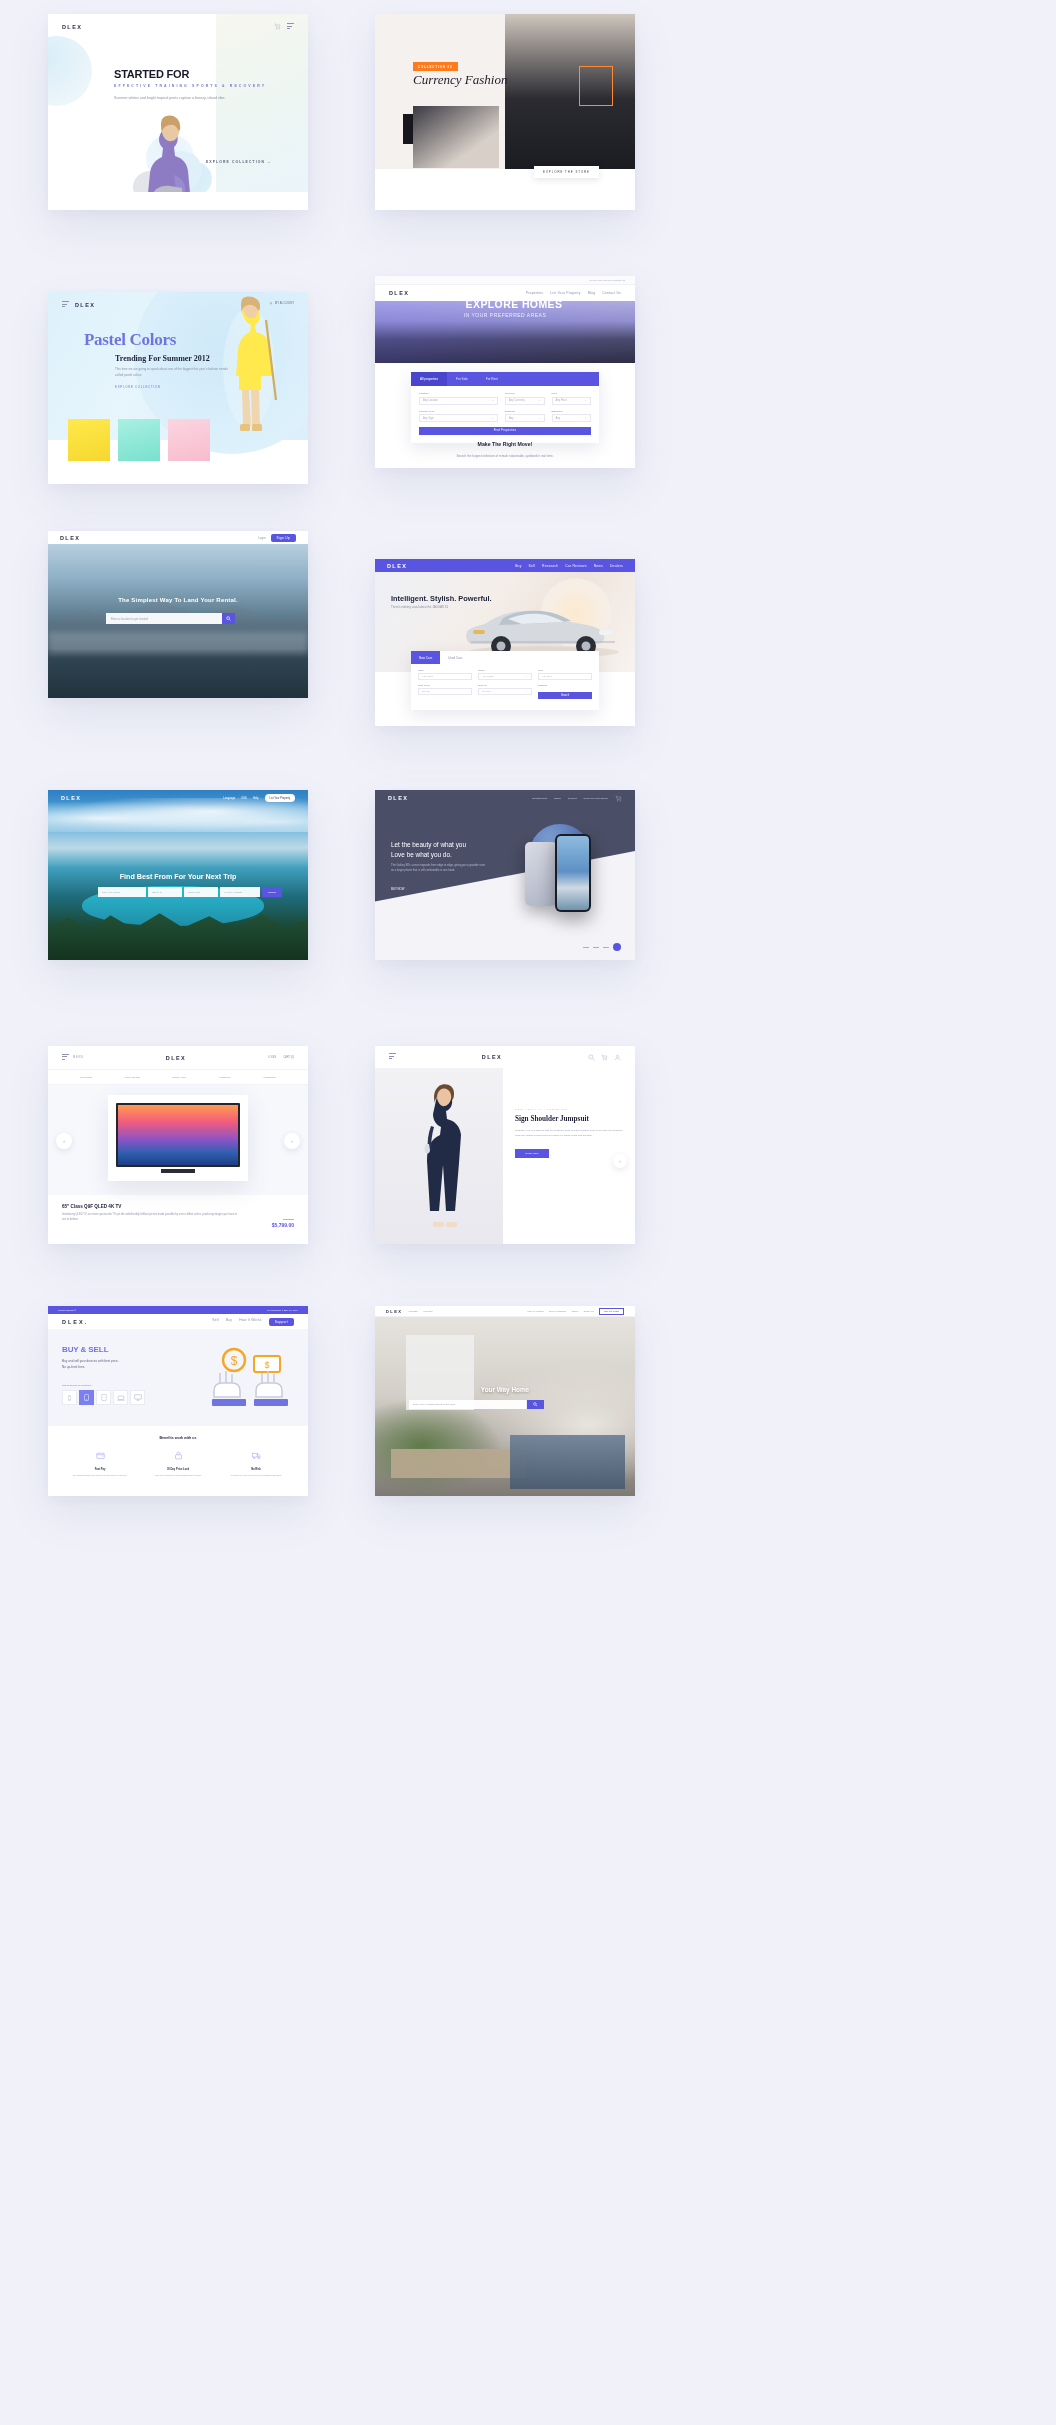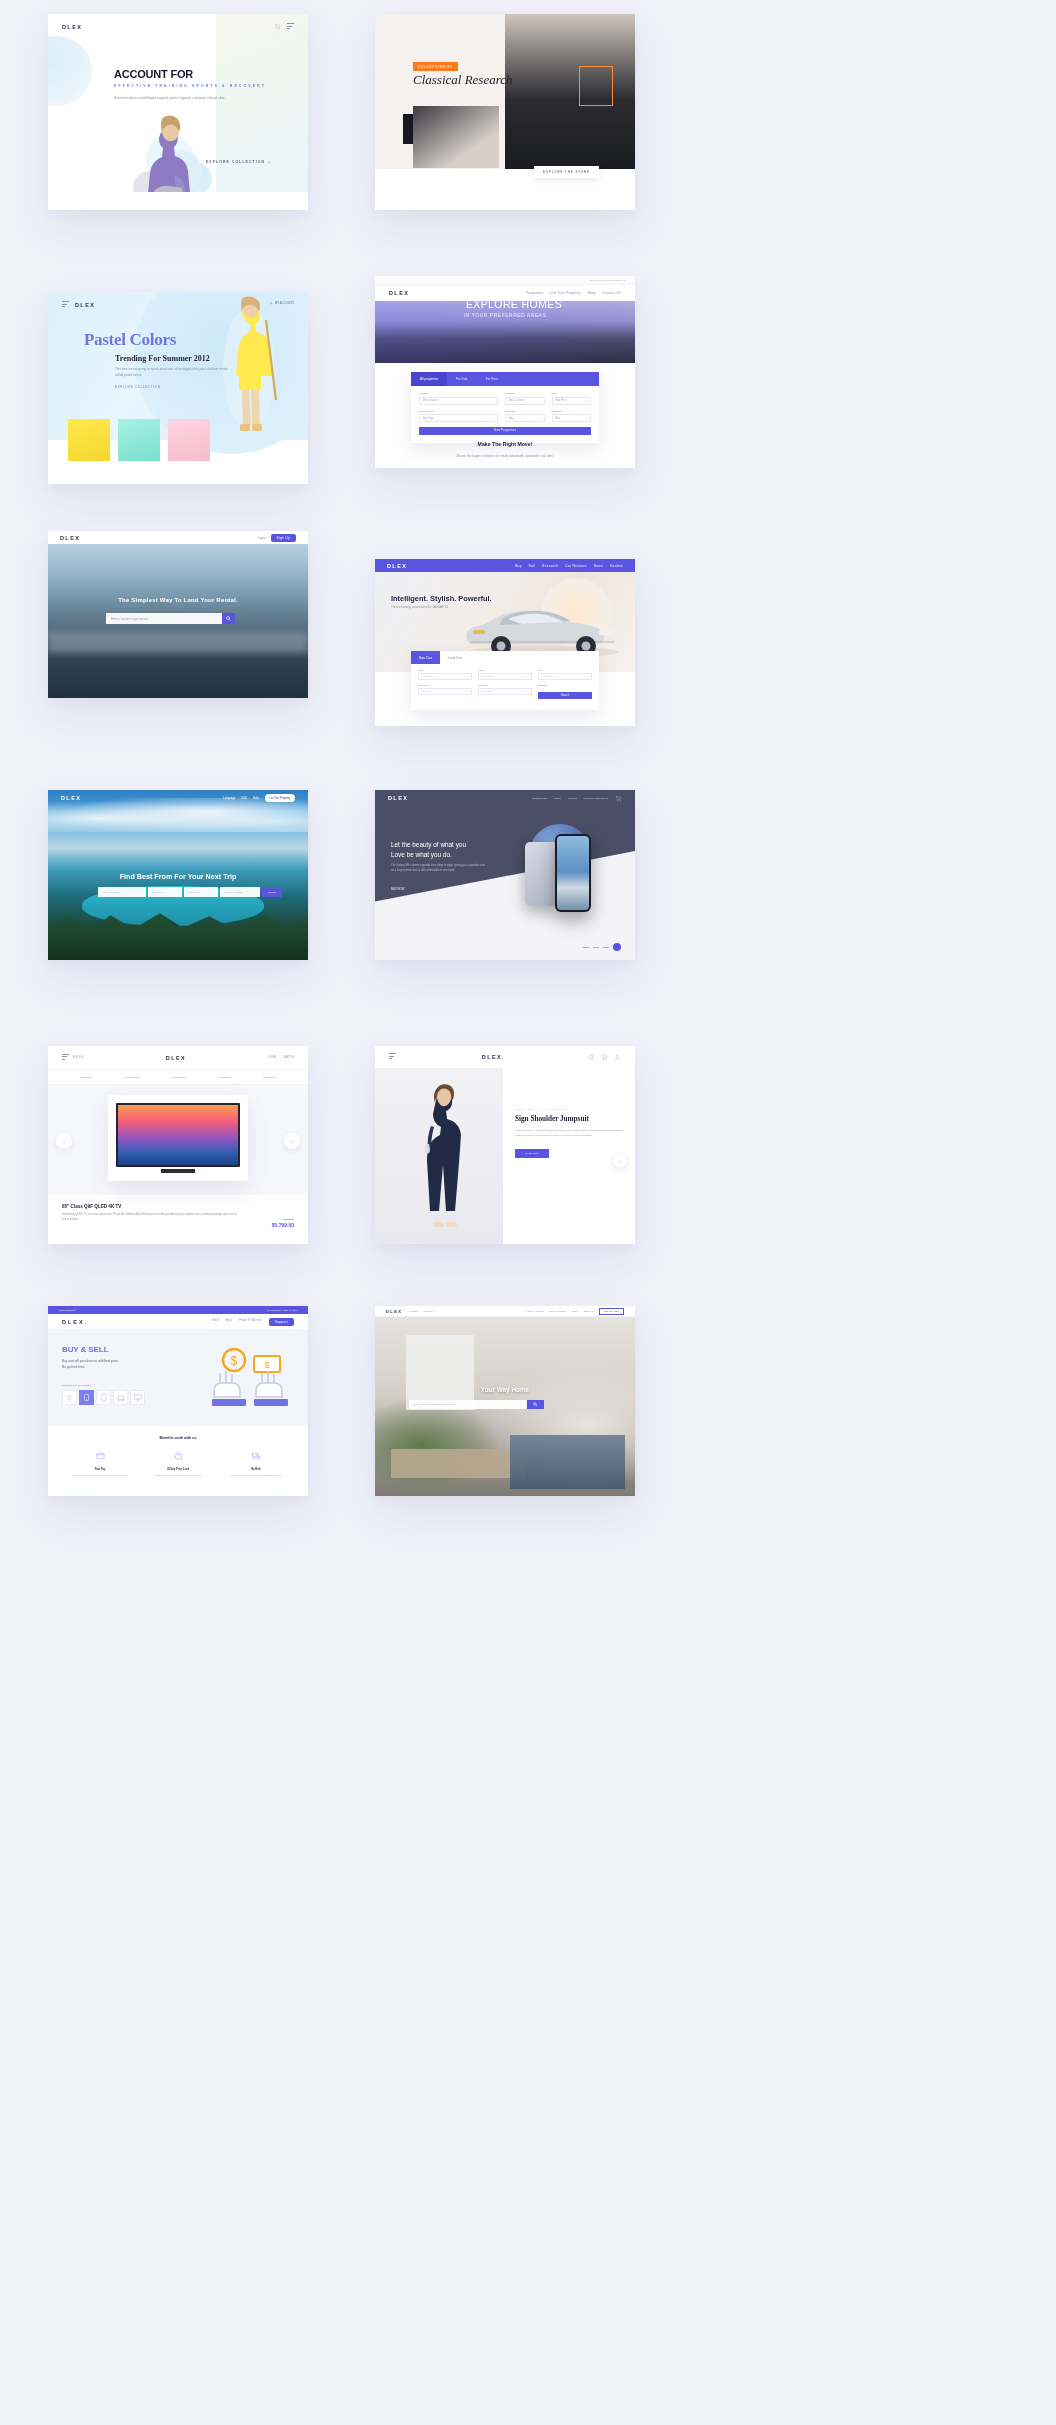--- a/index.html
+++ b/index.html
@@ -97,21 +97,21 @@
   #c4 .topbar { height:9px; background:#fbfbfe; border-bottom:1px solid #f0f0f6;
     display:flex; align-items:center; justify-content:flex-end; padding-right:10px; }
   #c4 .topbar span { font-size:2.5px; color:#a4a8bd; }
   #c4 .nav { height:16px; background:#fff; display:flex; align-items:center;
     justify-content:space-between; padding:0 14px; }
   #c4 .city { position:relative; height:62px;
     background:linear-gradient(180deg,#b9b6ea 0%,#9a98d8 32%,#4b4b6e 62%,#2d2d42 100%); }
   #c4 .city:after { content:""; position:absolute; inset:0;
     background:linear-gradient(90deg,rgba(90,85,224,.22),rgba(60,60,110,.08)); }
   #c4 .heroT { position:absolute; left:0; right:0; top:22px; text-align:center; z-index:2; }
-  #c4 .heroT b { display:block; font-size:10.5px; font-weight:400; color:#fff; letter-spacing:.4px;margin-left:18px; }
+  #c4 .heroT b { display:block; font-size:10.5px; font-weight:700; color:#fff; letter-spacing:.4px;margin-left:18px; }
   #c4 .heroT i { display:block; font-style:normal; font-size:5px; color:#eceaff; letter-spacing:.5px; margin-top:2px; }
   #c4 .panel { position:absolute; left:36px; right:36px; top:96px; background:#fff;
     box-shadow:0 5px 16px rgba(70,70,120,.13); }
   #c4 .tabs { display:flex; background:#5a55e0; }
   #c4 .tabs span { font-size:3.1px; color:rgba(255,255,255,.82); padding:5px 9px; }
   #c4 .tabs span.on { background:#4a45cf; color:#fff; }
   #c4 .frm { padding:6px 8px 8px; }
   #c4 .frow { display:flex; gap:7px; margin-bottom:5px; }
   #c4 .fld { flex:1; }
   #c4 .fld label { display:block; font-size:2.5px; color:#7c819b; margin-bottom:1.5px; }
@@ -332,34 +332,34 @@
       <path d="M30 26c2-7 12-9 16-3 3 5 2 12-2 15l1 9c7 2 12 7 13 15l2 22H18l2-20c1-8 5-13 12-16l1-9c-4-3-5-9-3-13z" fill="#8d7bc4"></path>
       <path d="M34 14c5-5 14-3 15 5 1 6-2 12-7 13s-9-3-10-9c-1-4 0-7 2-9z" fill="#e8c9a4"></path>
       <path d="M33 9c6-5 16-2 17 7 1 5-1 7-2 5-1-4-5-6-9-5-4 1-7 4-7 8-1-5-2-12 1-15z" fill="#caa06a"></path>
       <path d="M44 66c6 2 10 6 11 12l2 23h-9l-2-20z" fill="#9a8ad0"></path>
       <path d="M22 86c3-7 10-10 18-9l12 2 2 22H20z" fill="#b9bcc6"></path>
       <rect x="24" y="93" width="15" height="8" rx="2" fill="#c8ab86"></rect>
       <rect x="44" y="93" width="15" height="8" rx="2" fill="#c8ab86"></rect>
     </svg>
 
     <div class="footstrip"></div>
-    <h1>ACCOUNT FOR</h1>
+    <h1>STARTED FOR</h1>
     <div class="sub">EFFECTIVE TRAINING SPORTS &amp; RECOVERY</div>
     <div class="body">Summer whites and bright tropical prints capture a breezy, island vibe.</div>
     <div class="cta">EXPLORE COLLECTION  →</div>
   </div>
 
   <div class="card colR" id="c2">
     <div class="top"></div>
     <div class="photoMain"></div>
     <div class="frame"></div>
     <div class="sq"></div>
     <div class="photoSm"></div>
     <div class="badge">COLLECTION 02</div>
-    <div class="title">Classical Research</div>
+    <div class="title">Currency Fashion</div>
     <div class="ctabox">EXPLORE THE STORE</div>
   </div>
 
   <div class="card colL" id="c3">
     <div class="hero"></div>
     <div class="circ"></div>
 
     <div class="hdr">
       <span class="hamb">
           <i></i>

